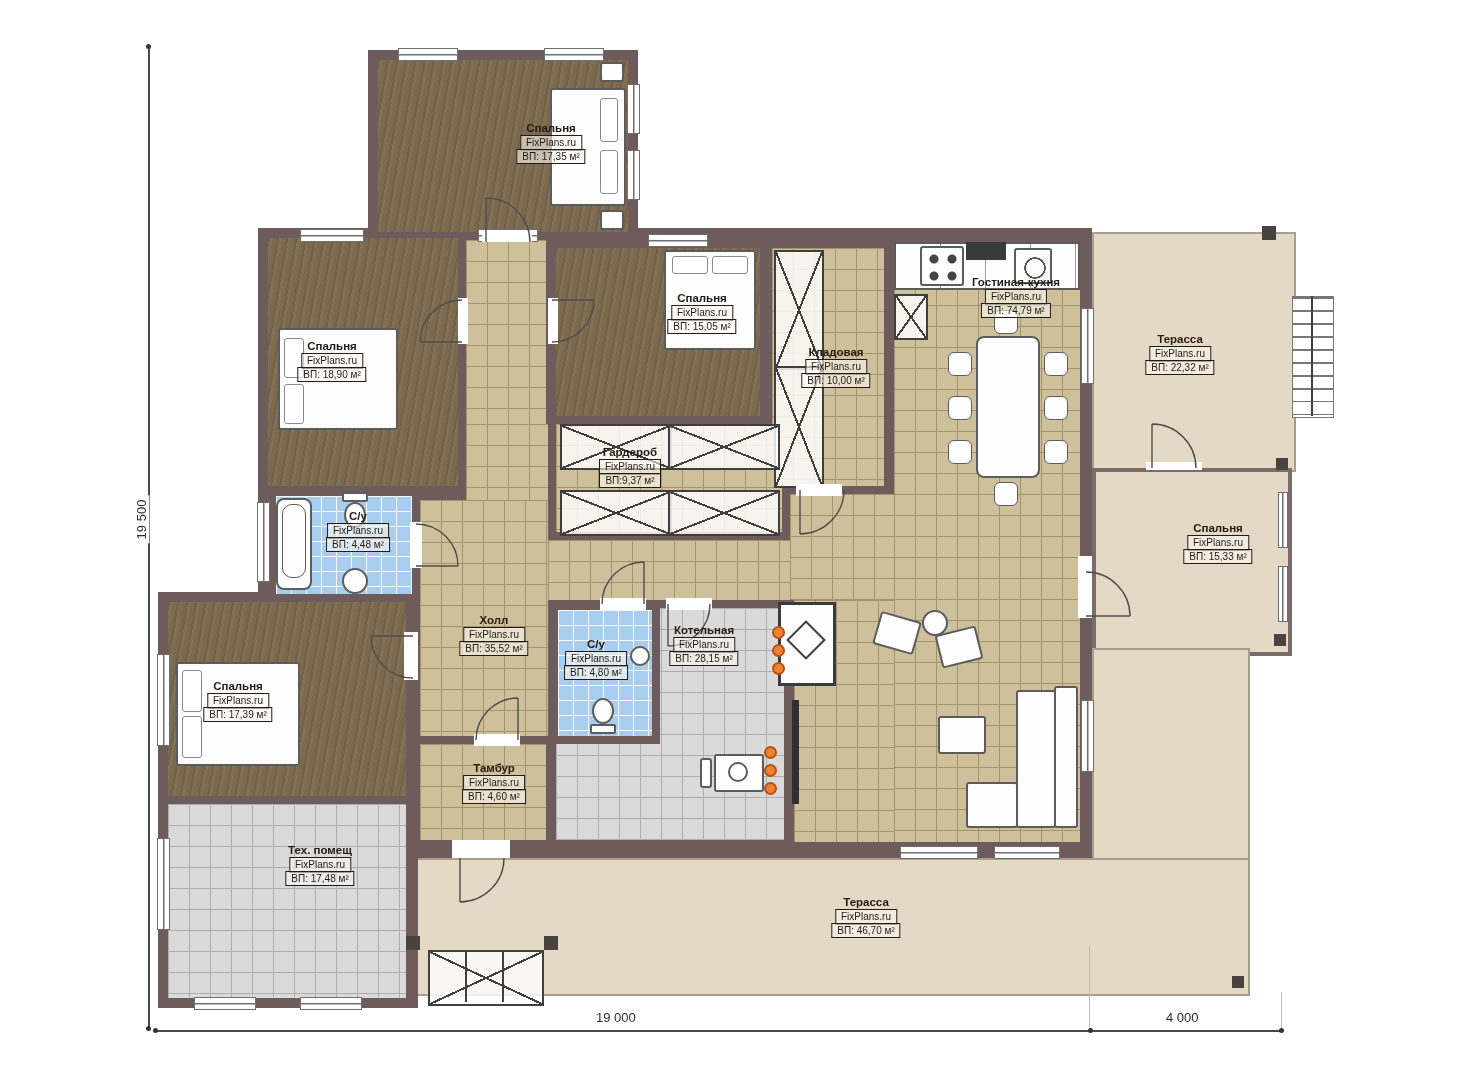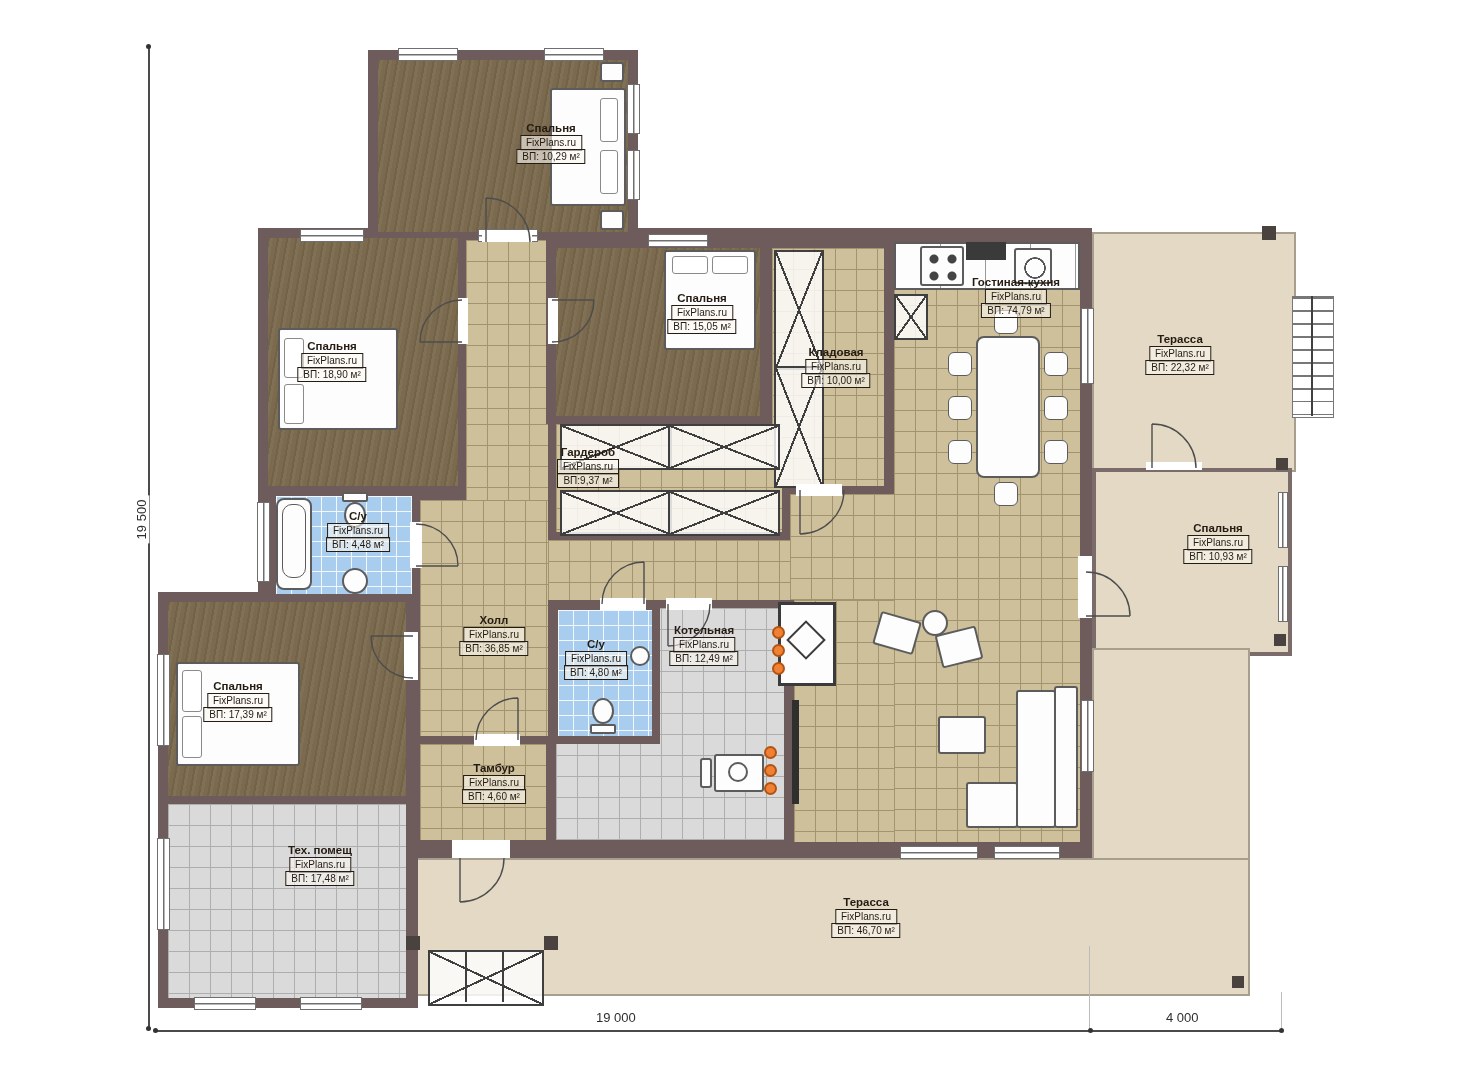--- a/index.html
+++ b/index.html
@@ -214,21 +214,21 @@
       <path d="M460,858 L460,902 M460,902 A44,44 0 0 0 504,858"></path>
       <path d="M800,490 L800,534 M800,534 A44,44 0 0 0 844,490"></path>
       <path d="M1086,616 L1130,616 M1130,616 A44,44 0 0 0 1086,572"></path>
       <path d="M1152,468 L1152,424 M1152,424 A44,44 0 0 1 1196,468"></path>
     </g>
   </svg>
 
   <div class="room-label" style="left:551px;top:122px;">
     <div class="rname">Спальня</div>
     <div class="rbox">FixPlans.ru</div>
-    <div class="rbox">ВП: 10,29 м²</div>
+    <div class="rbox">ВП: 17,35 м²</div>
   </div>
   <div class="room-label" style="left:332px;top:340px;">
     <div class="rname">Спальня</div>
     <div class="rbox">FixPlans.ru</div>
     <div class="rbox">ВП: 18,90 м²</div>
   </div>
   <div class="room-label" style="left:702px;top:292px;">
     <div class="rname">Спальня</div>
     <div class="rbox">FixPlans.ru</div>
     <div class="rbox">ВП: 15,05 м²</div>
@@ -244,46 +244,46 @@
     <div class="rbox">ВП: 74,79 м²</div>
   </div>
   <div class="room-label" style="left:1180px;top:333px;">
     <div class="rname">Терасса</div>
     <div class="rbox">FixPlans.ru</div>
     <div class="rbox">ВП: 22,32 м²</div>
   </div>
   <div class="room-label" style="left:1218px;top:522px;">
     <div class="rname">Спальня</div>
     <div class="rbox">FixPlans.ru</div>
-    <div class="rbox">ВП: 10,93 м²</div>
-  </div>
-  <div class="room-label" style="left:588px;top:446px;">
+    <div class="rbox">ВП: 15,33 м²</div>
+  </div>
+  <div class="room-label" style="left:630px;top:446px;">
     <div class="rname">Гардероб</div>
     <div class="rbox">FixPlans.ru</div>
     <div class="rbox">ВП:9,37 м²</div>
   </div>
   <div class="room-label" style="left:358px;top:510px;">
     <div class="rname">С/у</div>
     <div class="rbox">FixPlans.ru</div>
     <div class="rbox">ВП: 4,48 м²</div>
   </div>
   <div class="room-label" style="left:494px;top:614px;">
     <div class="rname">Холл</div>
     <div class="rbox">FixPlans.ru</div>
-    <div class="rbox">ВП: 36,85 м²</div>
+    <div class="rbox">ВП: 35,52 м²</div>
   </div>
   <div class="room-label" style="left:596px;top:638px;">
     <div class="rname">С/у</div>
     <div class="rbox">FixPlans.ru</div>
     <div class="rbox">ВП: 4,80 м²</div>
   </div>
   <div class="room-label" style="left:704px;top:624px;">
     <div class="rname">Котельная</div>
     <div class="rbox">FixPlans.ru</div>
-    <div class="rbox">ВП: 12,49 м²</div>
+    <div class="rbox">ВП: 28,15 м²</div>
   </div>
   <div class="room-label" style="left:238px;top:680px;">
     <div class="rname">Спальня</div>
     <div class="rbox">FixPlans.ru</div>
     <div class="rbox">ВП: 17,39 м²</div>
   </div>
   <div class="room-label" style="left:494px;top:762px;">
     <div class="rname">Тамбур</div>
     <div class="rbox">FixPlans.ru</div>
     <div class="rbox">ВП: 4,60 м²</div>

